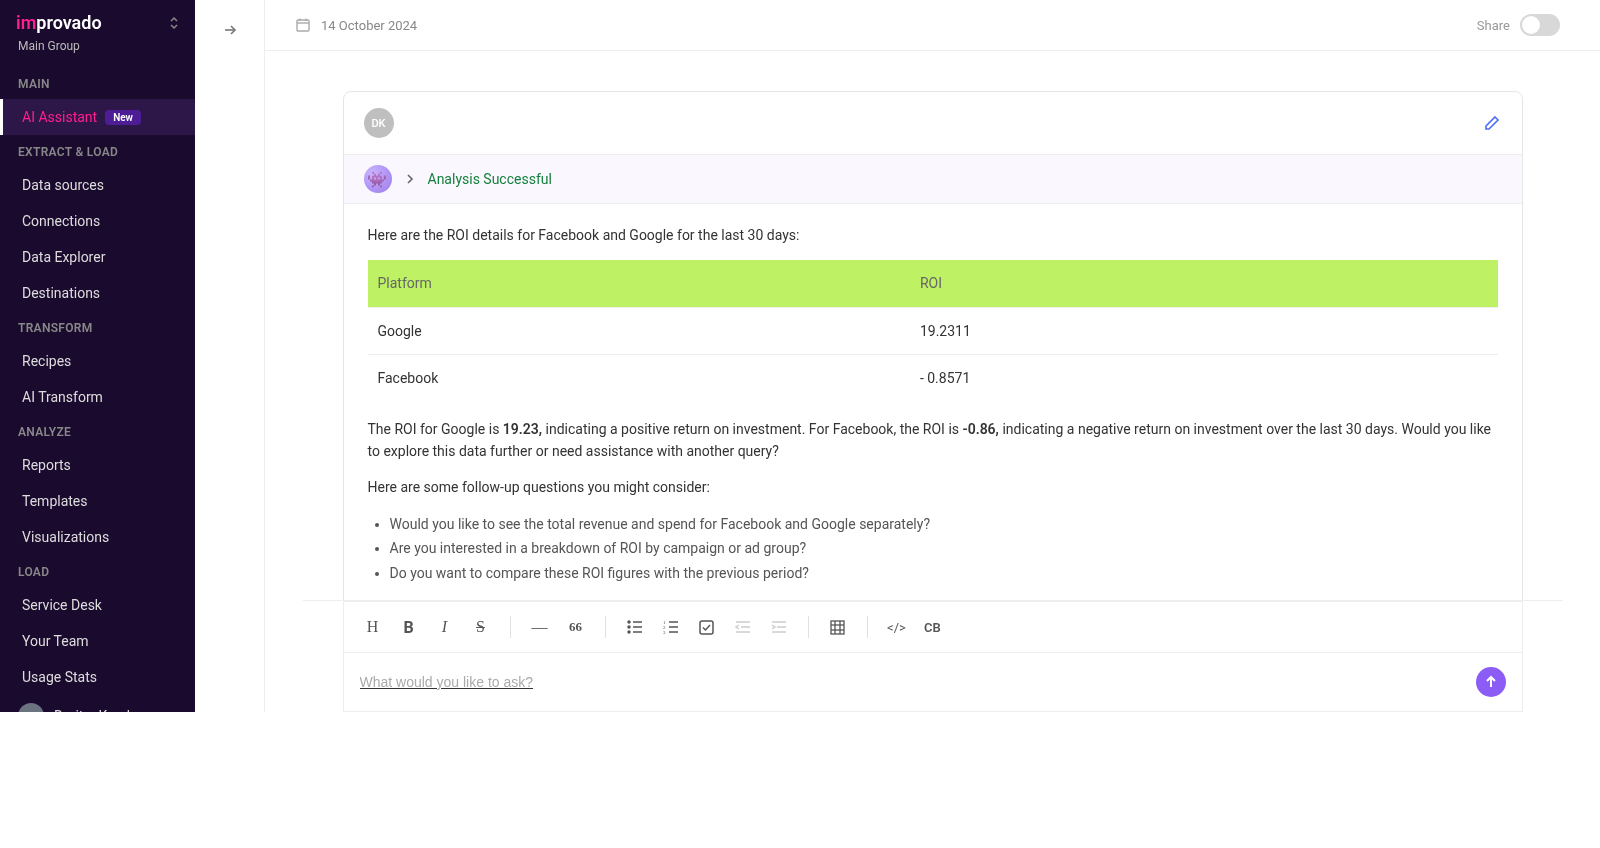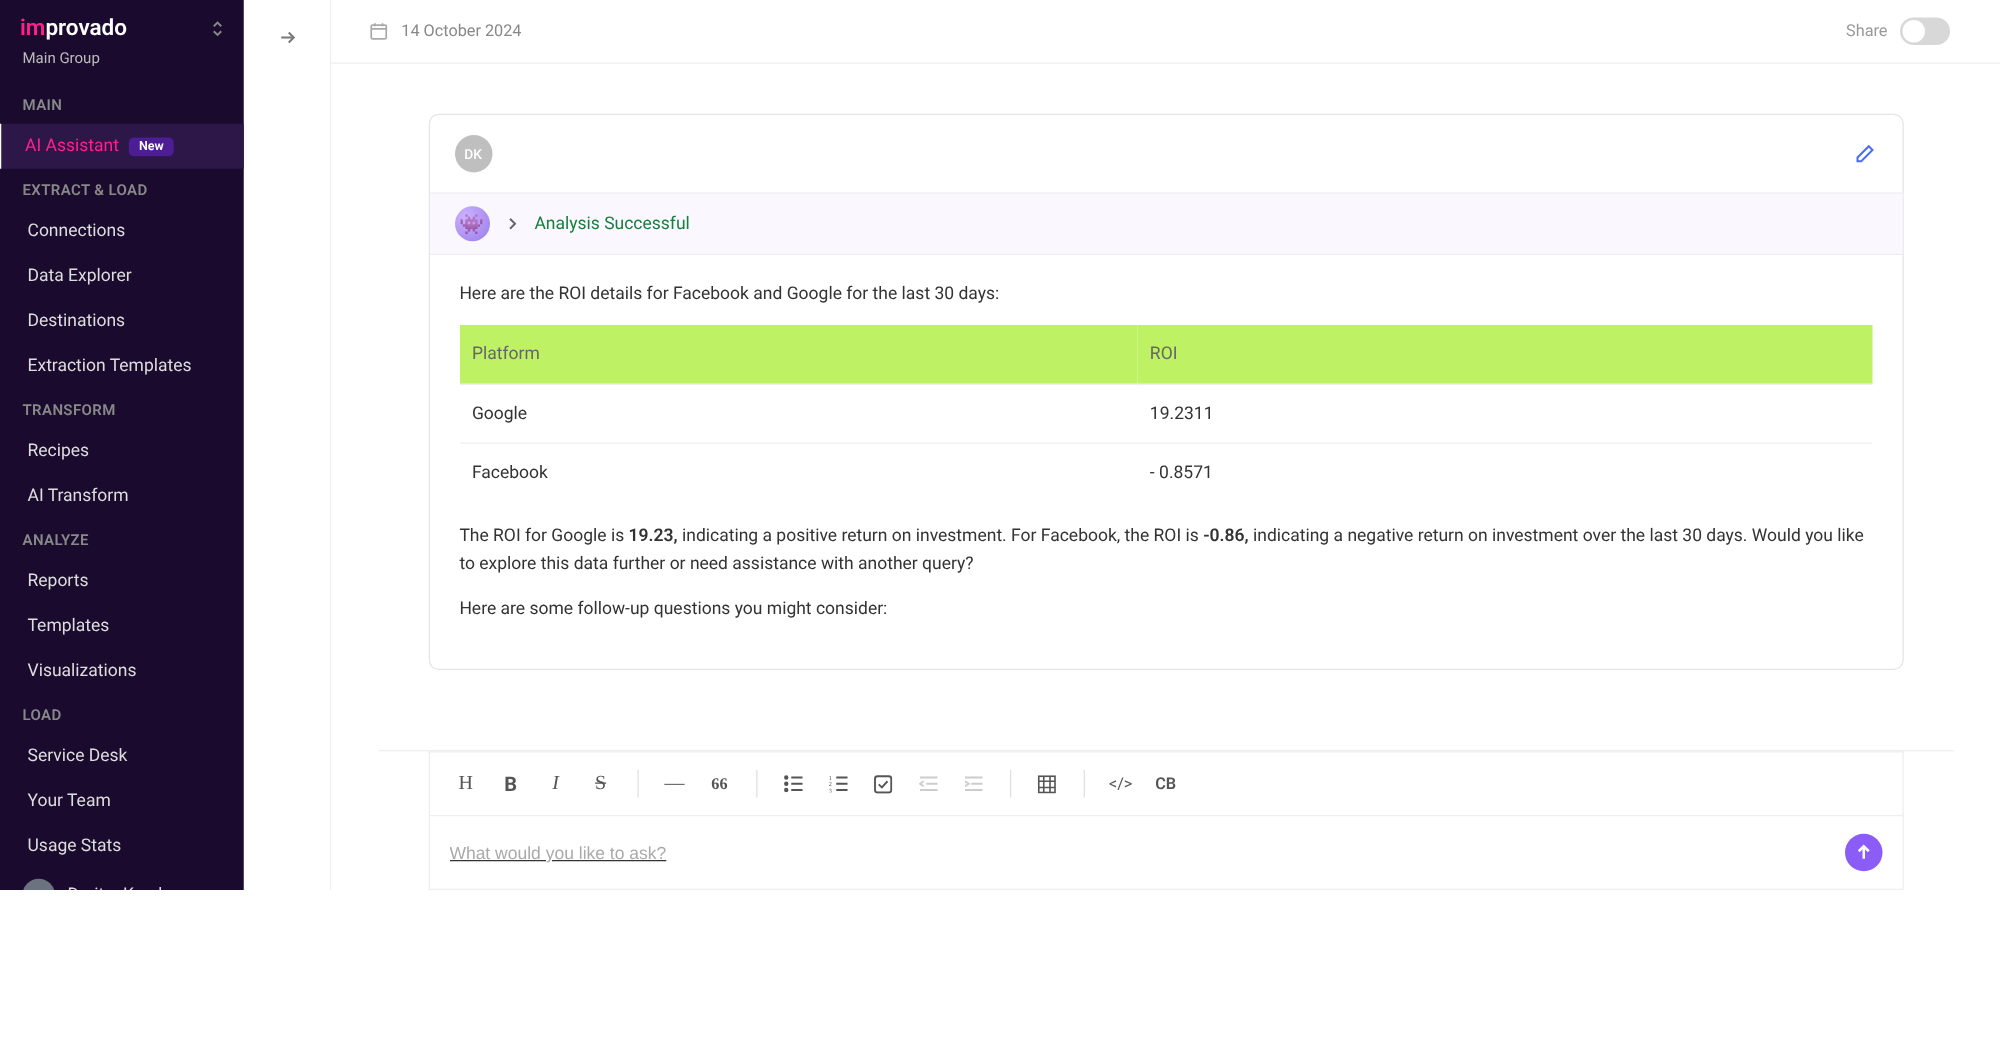--- a/index.html
+++ b/index.html
@@ -7,21 +7,21 @@
 .app { display: flex; width: 1600px; height: 712px; }
 .sidebar { width: 195px; background: #1a0b2e; color: #fff; display: flex; flex-direction: column; padding: 12px 0; position: relative; flex-shrink: 0; }
 .logo-row { display: flex; align-items: center; justify-content: space-between; padding: 0 16px 6px; }
 .logo { font-size: 18px; font-weight: 600; }
 .logo .im { color: #ff1f8f; }
 .logo .provado { color: #fff; }
 .sort-icon { color: #888; font-size: 12px; }
 .group-label { color: #bbb; font-size: 12px; padding: 0 18px 14px; }
 .section-header { color: #888; font-size: 12px; font-weight: 600; padding: 10px 18px 8px; letter-spacing: 0.3px; }
 .nav-item { display: flex; align-items: center; padding: 10px 18px 10px 22px; color: #ddd; font-size: 14px; cursor: pointer; gap: 8px; }
-.nav-item.active { background: #2d1648; color: #ff1f8f; border-left: 1px solid #ffffff; padding-left: 19px; }
+.nav-item.active { background: #2d1648; color: #ff1f8f; border-left: 3px solid #ffffff; padding-left: 19px; }
 .badge { background: #4c1d95; color: #fff; font-size: 10px; font-weight: 600; padding: 2px 8px; border-radius: 4px; }
 .user-row { display: flex; align-items: center; gap: 10px; padding: 8px 18px; color: #ddd; font-size: 14px; }
 .avatar-sm { width: 26px; height: 26px; border-radius: 50%; background: #6b7280; color: #fff; display: flex; align-items: center; justify-content: center; font-size: 11px; font-weight: 500; }
 .logout { color: #aaa; font-size: 13px; padding: 6px 18px 0 52px; cursor: pointer; }
 .collapsed-strip { width: 70px; background: #fff; border-right: 1px solid #eee; display: flex; flex-direction: column; align-items: center; padding-top: 22px; flex-shrink: 0; }
 .expand-btn { color: #666; cursor: pointer; }
 .main { flex: 1; display: flex; flex-direction: column; background: #fff; }
 .topbar { display: flex; align-items: center; justify-content: space-between; padding: 14px 40px 14px 30px; border-bottom: 1px solid #eee; }
 .date-wrap { display: flex; align-items: center; gap: 10px; color: #888; font-size: 13px; }
 .date-wrap svg { stroke: #aaa; }
@@ -82,24 +82,24 @@
     </div>
     <div class="group-label">Main Group</div>
 
     <div class="section-header">MAIN</div>
     <div class="nav-item active">
       <span>AI Assistant</span>
       <span class="badge">New</span>
     </div>
 
     <div class="section-header">EXTRACT &amp; LOAD</div>
+    <div class="nav-item">Data sources</div>
     <div class="nav-item">Connections</div>
     <div class="nav-item">Data Explorer</div>
     <div class="nav-item">Destinations</div>
-    <div class="nav-item">Extraction Templates</div>
 
     <div class="section-header">TRANSFORM</div>
     <div class="nav-item">Recipes</div>
     <div class="nav-item">AI Transform</div>
 
     <div class="section-header">ANALYZE</div>
     <div class="nav-item">Reports</div>
     <div class="nav-item">Templates</div>
     <div class="nav-item">Visualizations</div>
 
@@ -181,20 +181,25 @@
               <tr>
                 <td>Facebook</td>
                 <td>- 0.8571</td>
               </tr>
             </tbody>
           </table>
           <p>
             <span>The ROI for Google is </span><span class="num">19.23,</span><span> indicating a positive return on investment. For Facebook, the ROI is </span><span class="num">-0.86,</span><span> indicating a negative return on investment over the last 30 days. Would you like to explore this data further or need assistance with another query?</span>
           </p>
           <p>Here are some follow-up questions you might consider:</p>
+          <ul>
+            <li>Would you like to see the total revenue and spend for Facebook and Google separately?</li>
+            <li>Are you interested in a breakdown of ROI by campaign or ad group?</li>
+            <li>Do you want to compare these ROI figures with the previous period?</li>
+          </ul>
         </div>
       </div>
     </div>
 
     <div class="composer">
       <div class="toolbar">
         <div class="tb-btn">H</div>
         <div class="tb-btn tb-bold">B</div>
         <div class="tb-btn tb-italic">I</div>
         <div class="tb-btn tb-strike">S</div>

